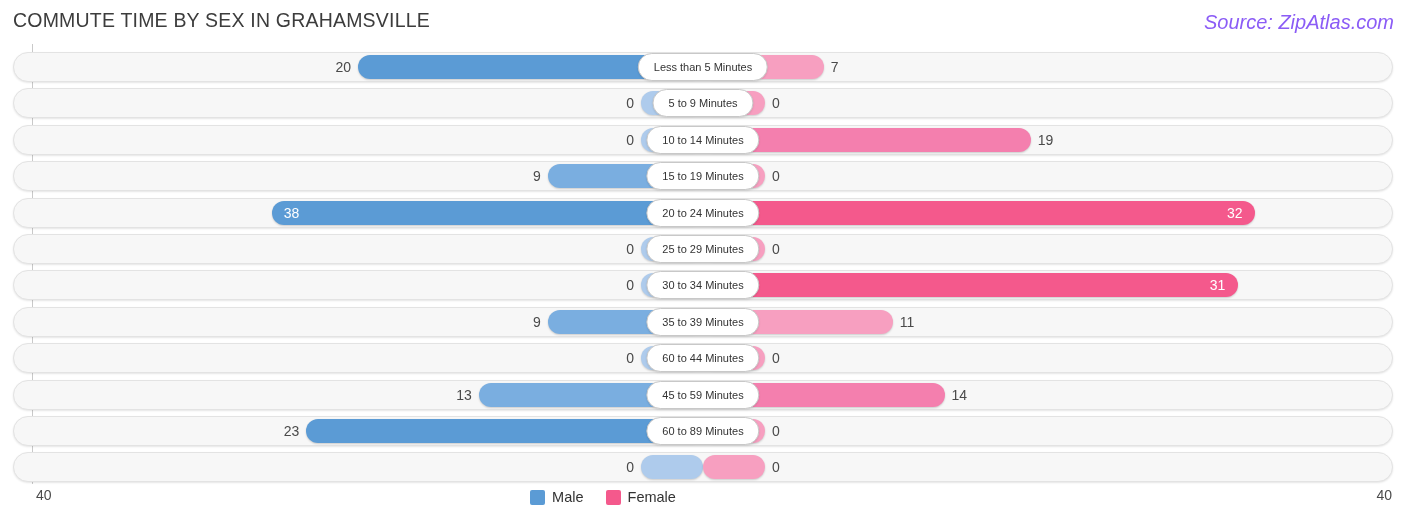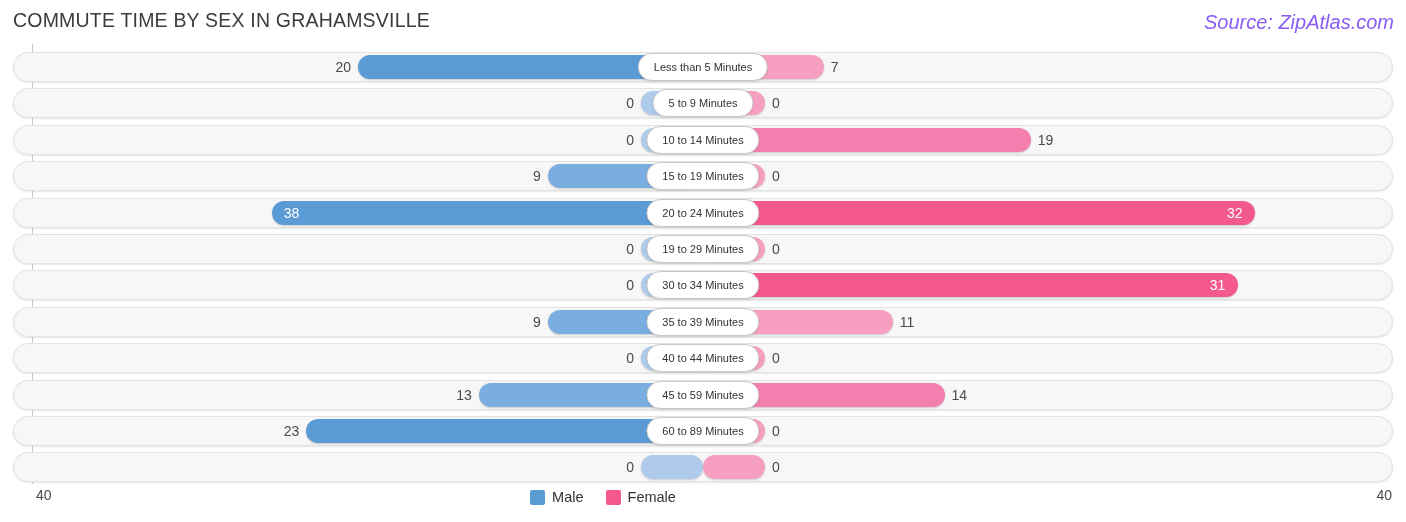--- a/index.html
+++ b/index.html
@@ -201,21 +201,21 @@
         <div class="val val-in" style="left: 270.75px;">38</div>
         <div class="val val-in" style="left: 1214px;">32</div>
         <div class="cat-pill">20 to 24 Minutes</div>
       </div>
       <div class="row" style="top: 190px;">
         <div class="track"></div>
         <div class="bar bar-male" style="width: 62px; background: rgb(174, 203, 236);"></div>
         <div class="bar bar-female" style="width: 62px; background: rgb(247, 159, 192);"></div>
         <div class="val val-male-out" style="left: 0px; width: 621px;">0</div>
         <div class="val val-female-out" style="left: 759px;">0</div>
-        <div class="cat-pill">19 to 29 Minutes</div>
+        <div class="cat-pill">25 to 29 Minutes</div>
       </div>
       <div class="row" style="top: 226.4px;">
         <div class="track"></div>
         <div class="bar bar-male" style="width: 62px; background: rgb(174, 203, 236);"></div>
         <div class="bar bar-female" style="width: 534.75px; background: rgb(244, 89, 140);"></div>
         <div class="val val-male-out" style="left: 0px; width: 621px;">0</div>
         <div class="val val-in" style="left: 1196.75px;">31</div>
         <div class="cat-pill">30 to 34 Minutes</div>
       </div>
       <div class="row" style="top: 262.8px;">
@@ -225,21 +225,21 @@
         <div class="val val-male-out" style="left: 0px; width: 527.75px;">9</div>
         <div class="val val-female-out" style="left: 886.75px;">11</div>
         <div class="cat-pill">35 to 39 Minutes</div>
       </div>
       <div class="row" style="top: 299.2px;">
         <div class="track"></div>
         <div class="bar bar-male" style="width: 62px; background: rgb(174, 203, 236);"></div>
         <div class="bar bar-female" style="width: 62px; background: rgb(247, 159, 192);"></div>
         <div class="val val-male-out" style="left: 0px; width: 621px;">0</div>
         <div class="val val-female-out" style="left: 759px;">0</div>
-        <div class="cat-pill">40 to 44 Minutes</div>
+        <div class="cat-pill">60 to 44 Minutes</div>
       </div>
       <div class="row" style="top: 335.6px;">
         <div class="track"></div>
         <div class="bar bar-male" style="width: 224.25px; background: rgb(122, 174, 224);"></div>
         <div class="bar bar-female" style="width: 241.5px; background: rgb(244, 127, 174);"></div>
         <div class="val val-male-out" style="left: 0px; width: 458.75px;">13</div>
         <div class="val val-female-out" style="left: 938.5px;">14</div>
         <div class="cat-pill">45 to 59 Minutes</div>
       </div>
       <div class="row" style="top: 372px;">

